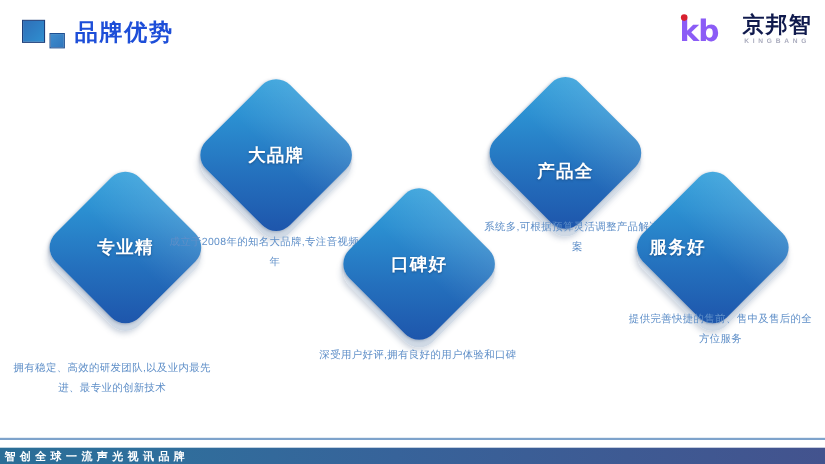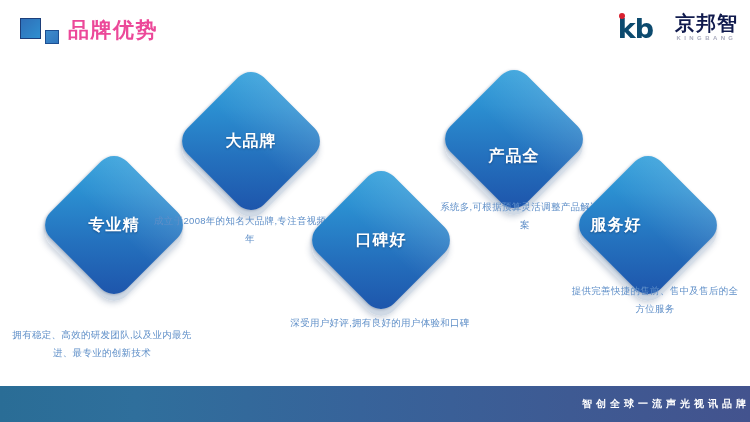--- a/index.html
+++ b/index.html
@@ -49,41 +49,41 @@
     background: linear-gradient(135deg, #3f8ccd 0%, #2f76bd 100%);
     border: 1px solid #1d4f92;
     box-sizing: border-box;
   }
   .page-title {
     position: absolute;
     left: 68px;
     top: 16px;
     font-size: 21px;
     font-weight: bold;
-    color: #ec4899;
+    color: #1d4ed8;
     letter-spacing: 1.5px;
     line-height: 28px;
     white-space: nowrap;
   }
 
   
   .logo {
     position: absolute;
     right: 12px;
     top: 12px;
     height: 32px;
     display: flex;
     align-items: center;
     gap: 6px;
   }
   .logo-kb {
     position: relative;
     font-size: 27px;
     font-weight: bold;
-    color: #0c4a6e;
+    color: #8b5cf6;
     line-height: 27px;
     letter-spacing: -1px;
     font-family: "DejaVu Sans", sans-serif;
   }
   .logo-dot {
     position: absolute;
     left: 1px;
     top: -2px;
     width: 6px;
     height: 6px;
@@ -209,25 +209,25 @@
     bottom: 22px;
     width: 750px;
     height: 2px;
     background: #7ea3cb;
   }
   .footer-bar {
     position: absolute;
     left: 0;
     bottom: 0;
     width: 750px;
-    height: 36px;
+    height: 15px;
     background: linear-gradient(90deg, #2a6d96 0%, #2f6f9c 18%, #37639a 48%, #3e5a93 76%, #43538e 100%);
     display: flex;
     align-items: center;
-    justify-content: flex-end;
+    justify-content: flex-start;
   }
   .footer-text {
     font-size: 10px;
     font-weight: bold;
     color: #ffffff;
     letter-spacing: 4px;
     white-space: nowrap;
     text-indent: 4px;
   }
 </style>

